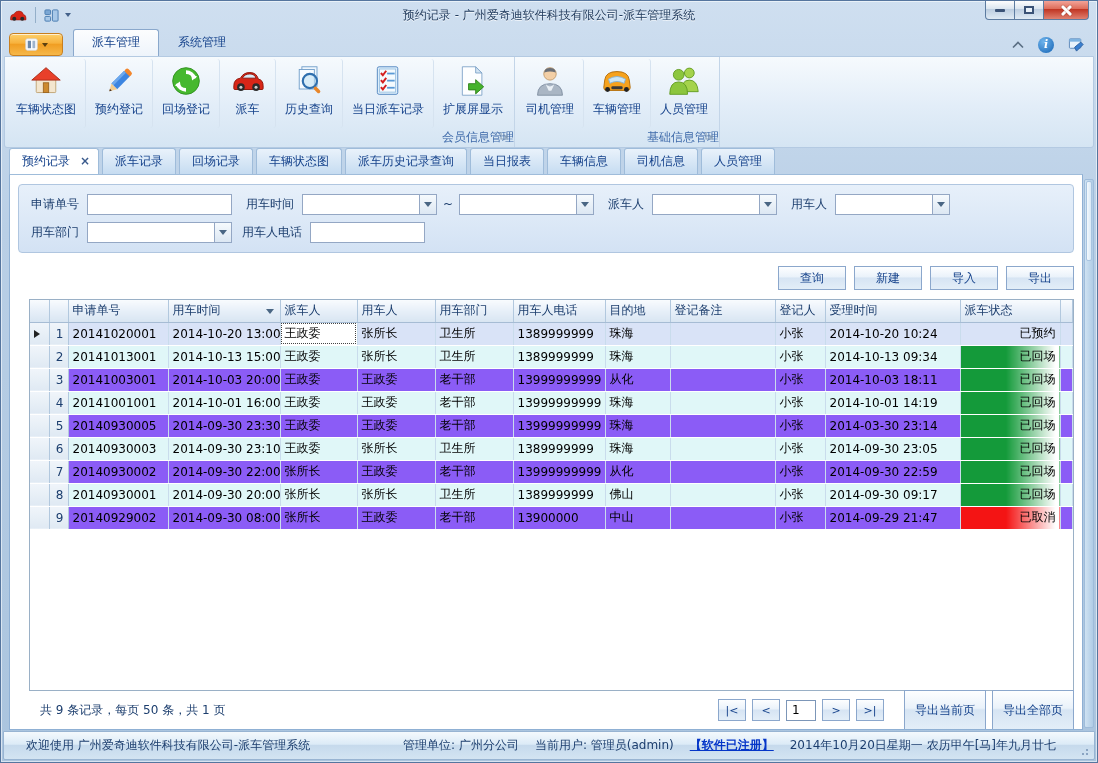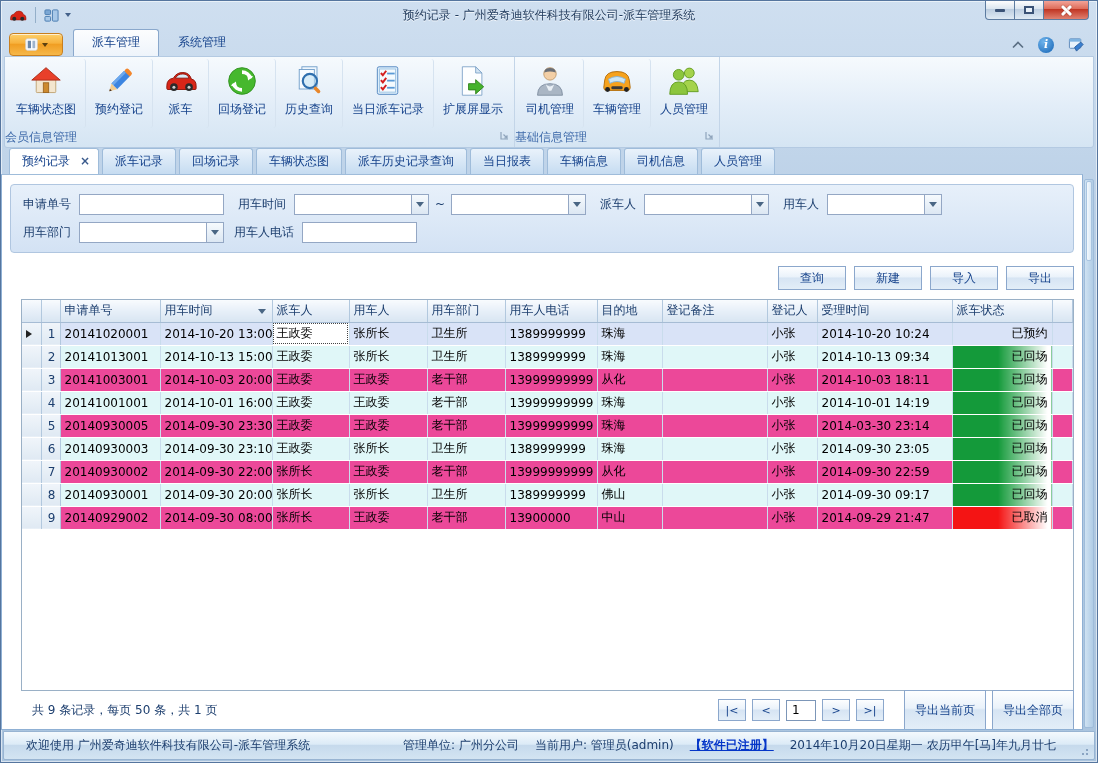--- a/index.html
+++ b/index.html
@@ -40,32 +40,32 @@
 
   
   .ribbon-body { margin:0 3px; height:92px; background:linear-gradient(#f6fafd,#e2edf8 55%,#d5e5f3);
     border:1px solid #b4cae2; border-radius:0 0 3px 3px; display:flex; }
   .rgroup { display:flex; flex-direction:column; border-right:1px solid #c3d5e8; }
   .rgroup-buttons { flex:1; display:flex; align-items:stretch; padding:2px 2px 0; }
   .rbtn { display:flex; flex-direction:column; align-items:center; padding:5px 9px 2px; gap:3px; color:#15428b; border-right:1px solid #d6e3f0; border-radius:3px; cursor:default; }
   .rbtn:last-child { border-right:none; }
   .rbtn .bicon { width:37px; height:34px; display:flex; align-items:center; justify-content:center; }
   .rbtn .bicon svg { width:34px; height:32px; }
-  .rgroup-label { height:19px; text-align:left; color:#3e6aaa; position:relative; padding-top:1px; }
+  .rgroup-label { height:19px; text-align:right; color:#3e6aaa; position:relative; padding-top:1px; }
   .launcher { position:absolute; right:4px; top:3px; width:10px; height:10px; opacity:.8; }
 
   
   .doctabs { height:25px; margin:1px 8px 0; display:flex; gap:3px; align-items:flex-end; }
   .dtab { padding:4px 12px 4px; background:linear-gradient(#e9f2fb,#c6dcf1); border:1px solid #9fbcda; border-bottom:none;
     border-radius:3px 3px 0 0; color:#15428b; white-space:nowrap; }
   .dtab.active { background:#fff; padding-right:8px; }
   .dtab .closex { margin-left:10px; font-weight:bold; color:#3a5a8c; }
 
   
-  .content { flex:1; margin:0 14px 0 0; background:#fff; border:1px solid #8fb0d4; border-top-color:#9fbcda;
+  .content { flex:1; margin:0 14px 0 8px; background:#fff; border:1px solid #8fb0d4; border-top-color:#9fbcda;
     display:flex; flex-direction:column; overflow:hidden; position:relative; }
   .search-panel { margin:9px 8px 0 8px; background:linear-gradient(#e7f0fa,#d3e2f4); border:1px solid #b0c6e0; border-radius:4px; padding:7px 12px 8px; }
   .srow { display:flex; align-items:center; height:24px; }
   .slabel { color:#1c3e6e; margin-right:8px; white-space:nowrap; }
   .sinput { height:21px; border:1px solid #94a7c4; background:#fff; outline:none; font:inherit; padding:0 4px; }
   .combo { display:flex; height:21px; }
   .combo .cbox { background:#fff; border:1px solid #94a7c4; border-right:none; flex:1; }
   .combo .carr { width:18px; border:1px solid #94a7c4; background:linear-gradient(#f6fafd,#dce7f3); display:flex; align-items:center; justify-content:center; }
   .tri { width:0; height:0; border-left:4px solid transparent; border-right:4px solid transparent; border-top:5px solid #4a6684; }
   .w145{width:145px} .w135{width:135px} .w125{width:125px} .w115{width:115px}
@@ -74,21 +74,21 @@
   .actions { display:flex; justify-content:flex-end; gap:8px; padding:13px 8px 4px 0; }
   .btn { min-width:68px; height:24px; padding:0 10px; background:linear-gradient(#fdfeff,#eaf2fa 45%,#d6e4f3 50%,#e3eef8);
     border:1px solid #8ba7cc; border-radius:0; color:#15428b; display:flex; align-items:center; justify-content:center; cursor:default; white-space:nowrap;text-align:right; }
 
   
   .grid-wrap { flex:1; margin:5px 8px 0 19px; border:1px solid #9ab0c6; background:#fff; overflow:hidden; }
   table.grid { border-collapse:collapse; table-layout:fixed; width:100%; }
   .grid th { height:22px; font-weight:normal; text-align:left; padding:0 4px; color:#1c3e6e;
     background:linear-gradient(#f8fbfe,#e7eff8 50%,#d8e5f2); border-right:1px solid #b2c8de; border-bottom:1px solid #a6bcd4; white-space:nowrap; overflow:hidden; position:relative; }
   .grid td { height:23px; padding:0 4px; border-right:1px solid #c9dcec; border-bottom:1px solid #fff; white-space:nowrap; overflow:hidden; color:#000; }
-  tr.odd td { background-color:#ec4899; }
+  tr.odd td { background-color:#8b5cf6; }
   tr.even td { background-color:#e0f7f8; }
   tr.selected td { background-color:#d9e3f7; }
   .grid td.ind, .grid td.num { background:linear-gradient(#f0f5fa,#dfe9f3) !important; border-right:1px solid #b2c8de; }
   .grid td.num { text-align:right; color:#1c3e6e; }
   .grid td.status { text-align:right; }
   .grid td.focus { background:#fff !important; outline:1px dotted #444; outline-offset:-2px; }
   .row-arrow { display:inline-block; width:0; height:0; border-top:4px solid transparent; border-bottom:4px solid transparent; border-left:6px solid #222; }
   .sort-arrow { position:absolute; right:6px; top:9px; width:0; height:0; border-left:4px solid transparent; border-right:4px solid transparent; border-top:5px solid #4a6684; }
 
   
@@ -207,42 +207,42 @@
                   <rect x="14" y="6" width="3" height="20" fill="#6da8ec"></rect>
                   <path d="M14 26h9l-4.5 8z" fill="#f3cd90"></path>
                   <path d="M17 31.4 18.5 34 20 31.4z" fill="#4a3222"></path>
                 </g>
               </svg>
             </span>
             <span>预约登记</span>
           </div>
           <div class="rbtn">
             <span class="bicon">
+              <svg viewBox="0 0 36 36">
+                <circle cx="18" cy="18" r="15" fill="#46b82e" stroke="#2f8f1f"></circle>
+                <path d="M18 8a10 10 0 0 1 9.6 7.2" stroke="#fff" stroke-width="4.2" fill="none"></path>
+                <path d="M30.5 13l-5.6 4.4-1.2-7z" fill="#fff"></path>
+                <path d="M18 28a10 10 0 0 1-9.6-7.2" stroke="#fff" stroke-width="4.2" fill="none"></path>
+                <path d="M5.5 23l5.6-4.4 1.2 7z" fill="#fff"></path>
+              </svg>
+            </span>
+            <span>回场登记</span>
+          </div>
+          <div class="rbtn">
+            <span class="bicon">
               <svg viewBox="0 0 36 26">
                 <path d="M3 18q0-7 7-8 3-6 10-6 7 0 9 7 5 1 5 7v3q0 1-1 1H4q-1 0-1-1z" fill="#d82618" stroke="#8e1408"></path>
                 <path d="M12 10q2.5-4.5 8-4.5 5 0 6.5 4.5z" fill="#d6ecf8" stroke="#8e1408"></path>
                 <circle cx="10.5" cy="19.5" r="4" fill="#2a2a2a"></circle>
                 <circle cx="10.5" cy="19.5" r="1.6" fill="#cfcfcf"></circle>
                 <circle cx="26.5" cy="19.5" r="4" fill="#2a2a2a"></circle>
                 <circle cx="26.5" cy="19.5" r="1.6" fill="#cfcfcf"></circle>
               </svg>
             </span>
             <span>派车</span>
-          </div>
-          <div class="rbtn">
-            <span class="bicon">
-              <svg viewBox="0 0 36 36">
-                <circle cx="18" cy="18" r="15" fill="#46b82e" stroke="#2f8f1f"></circle>
-                <path d="M18 8a10 10 0 0 1 9.6 7.2" stroke="#fff" stroke-width="4.2" fill="none"></path>
-                <path d="M30.5 13l-5.6 4.4-1.2-7z" fill="#fff"></path>
-                <path d="M18 28a10 10 0 0 1-9.6-7.2" stroke="#fff" stroke-width="4.2" fill="none"></path>
-                <path d="M5.5 23l5.6-4.4 1.2 7z" fill="#fff"></path>
-              </svg>
-            </span>
-            <span>回场登记</span>
           </div>
           <div class="rbtn">
             <span class="bicon">
               <svg viewBox="0 0 36 36">
                 <rect x="10" y="2" width="17" height="22" fill="#eef6fd" stroke="#6e9cc8"></rect>
                 <rect x="7" y="5" width="17" height="22" fill="#f7fbff" stroke="#6e9cc8"></rect>
                 <circle cx="19" cy="18" r="8" fill="#bfe0f2" fill-opacity=".55" stroke="#2f6fae" stroke-width="2.4"></circle>
                 <rect x="25.2" y="23.4" width="9" height="4" rx="2" transform="rotate(45 25.2 23.4)" fill="#e8862a"></rect>
               </svg>
             </span>

